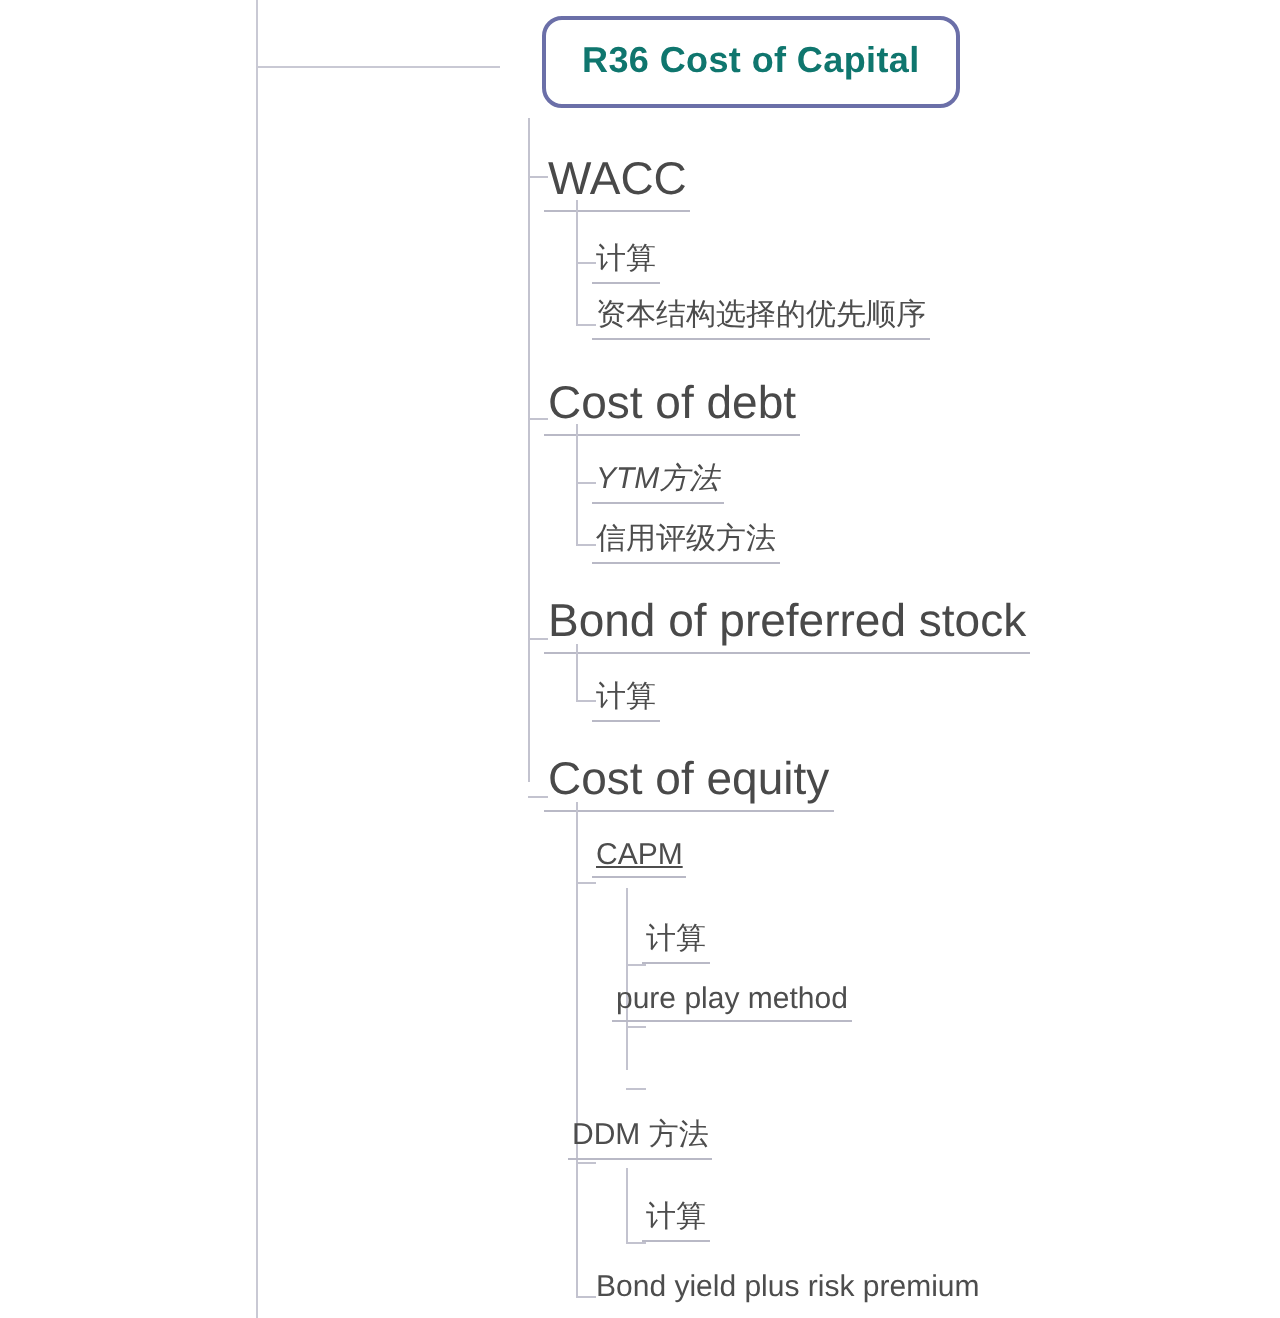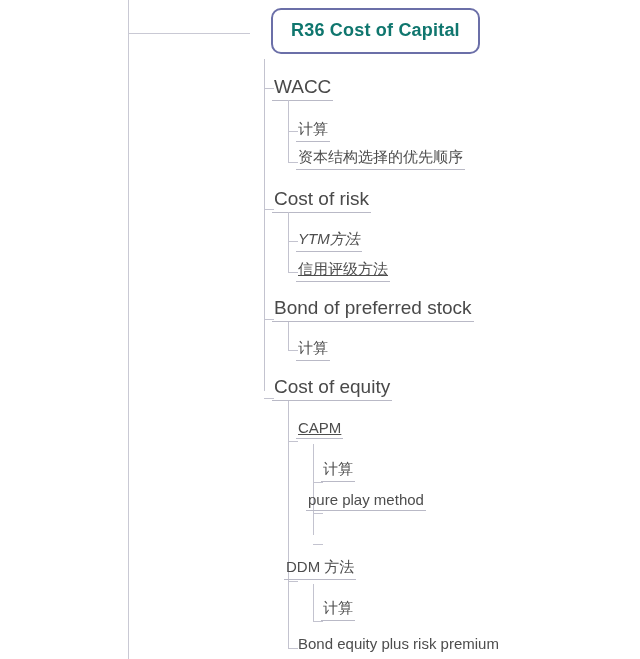--- a/index.html
+++ b/index.html
@@ -42,21 +42,21 @@
 
   
   .node {
     position: absolute;
     white-space: nowrap;
     color: #4a4a4a;
     box-sizing: border-box;
     padding: 0 2px 2px 2px;
   }
   .node.l1 {
-    font-size: 19px;
+    font-size: 23px;
     color: #494949;
   }
   .node.l2 {
     font-size: 15px;
     color: #4d4d4d;
   }
   .node.l3 {
     font-size: 15px;
     color: #4d4d4d;
   }
@@ -106,28 +106,28 @@
   <div class="node l1 ul" style="left:272px; top:76px;">WACC</div>
 
   <div class="vline" style="left:288px; top:100px; height:62px;"></div>
   <div class="hline" style="left:288px; top:131px; width:10px;"></div>
   <div class="node l2 ul" style="left:296px; top:120px;">计算</div>
 
   <div class="hline" style="left:288px; top:162px; width:10px;"></div>
   <div class="node l2 ul" style="left:296px; top:138px;margin-top:10px;">资本结构选择的优先顺序</div>
 
   <div class="hline" style="left:264px; top:209px; width:10px;"></div>
-  <div class="node l1 ul" style="left:272px; top:188px;">Cost of risk</div>
+  <div class="node l1 ul" style="left:272px; top:188px;">Cost of debt</div>
 
   <div class="vline" style="left:288px; top:212px; height:60px;"></div>
   <div class="hline" style="left:288px; top:241px; width:10px;"></div>
   <div class="node l2 ul" style="left:296px; top:230px;font-style:italic;">YTM方法</div>
 
   <div class="hline" style="left:288px; top:272px; width:10px;"></div>
-  <div class="node l2 ul" style="left:296px; top:260px;text-decoration:underline;">信用评级方法</div>
+  <div class="node l2 ul" style="left:296px; top:260px;">信用评级方法</div>
 
   <div class="hline" style="left:264px; top:319px; width:10px;"></div>
   <div class="node l1 ul" style="left:272px; top:297px;">Bond of preferred stock</div>
 
   <div class="vline" style="left:288px; top:322px; height:29px;"></div>
   <div class="hline" style="left:288px; top:350px; width:10px;"></div>
   <div class="node l2 ul" style="left:296px; top:339px;">计算</div>
 
   <div class="hline" style="left:264px; top:398px; width:10px;"></div>
   <div class="node l1 ul" style="left:272px; top:376px;">Cost of equity</div>
@@ -147,15 +147,15 @@
   <div class="hline" style="left:313px; top:544px; width:10px;"></div>
 
   <div class="hline" style="left:288px; top:581px; width:10px;"></div>
   <div class="node l2 ul" style="left:284px; top:558px;">DDM 方法</div>
 
   <div class="vline" style="left:313px; top:584px; height:38px;"></div>
   <div class="hline" style="left:313px; top:621px; width:10px;"></div>
   <div class="node l3 ul" style="left:321px; top:599px;">计算</div>
 
   <div class="hline" style="left:288px; top:648px; width:10px;"></div>
-  <div class="node l2" style="left:296px; top:635px;">Bond equity plus risk premium</div>
+  <div class="node l2" style="left:296px; top:635px;">Bond yield plus risk premium</div>
 
 </div>
 
 </body></html>

